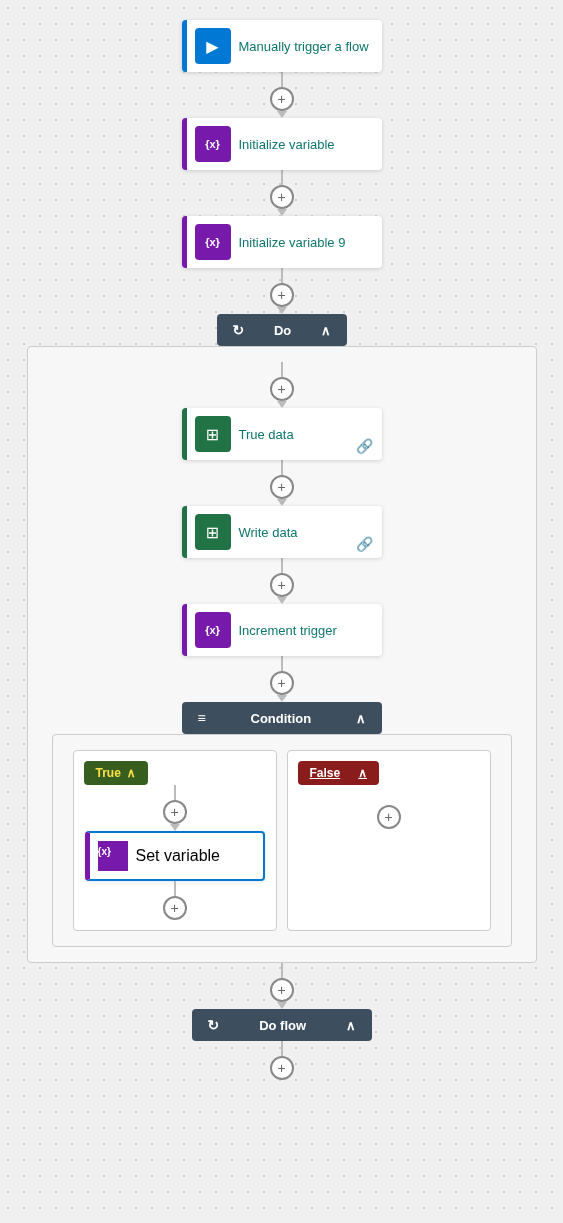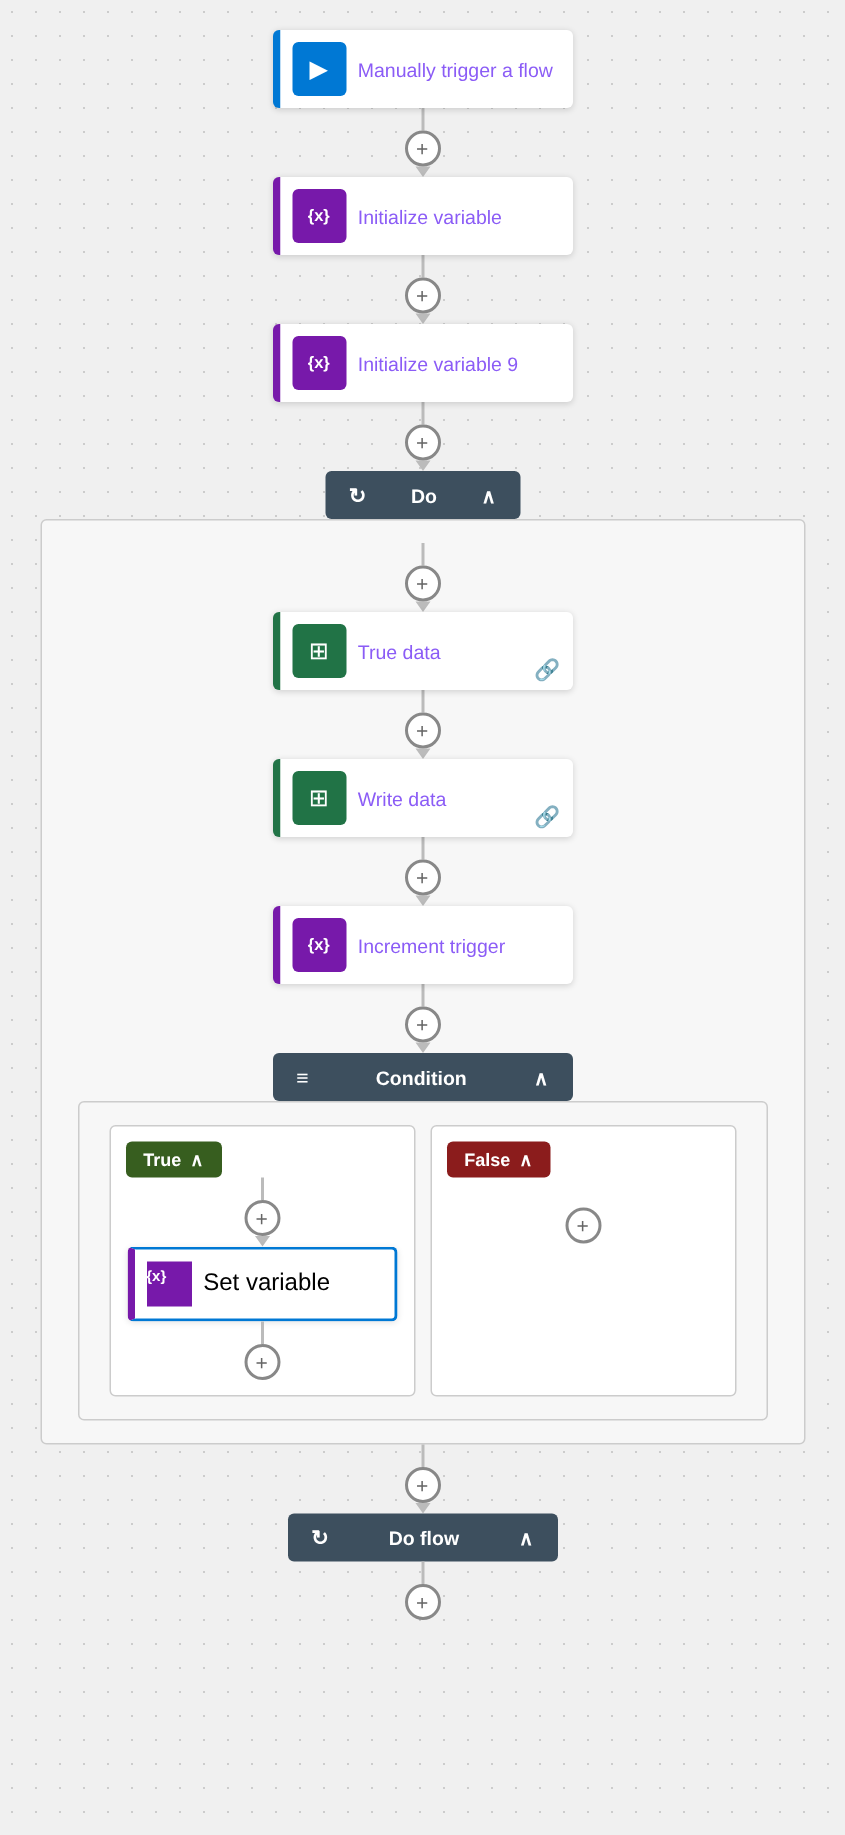--- a/index.html
+++ b/index.html
@@ -94,21 +94,21 @@
       display: flex;
       align-items: center;
       justify-content: center;
       margin: 8px;
       font-size: 16px;
       flex-shrink: 0;
     }
 
     .node-card .node-label {
       font-size: 13px;
-      color: #8b5cf6;
+      color: #0f766e;
       flex: 1;
       padding-right: 8px;
     }
 
     .node-card .link-icon {
       font-size: 14px;
       color: #888;
       position: absolute;
       bottom: 6px;
       right: 8px;
@@ -188,42 +188,43 @@
       display: flex;
       flex-direction: column;
       align-items: center;
       padding: 10px;
       min-height: 150px;
       margin: 0 5px;
     }
 
     .branch-header-true {
       background: #375e1f;
-      color: #ffffff;
+      color: #fde047;
       border-radius: 4px;
       padding: 5px 12px;
       font-size: 12px;
       font-weight: 600;
       display: flex;
       align-items: center;
       gap: 6px;
       align-self: flex-start;
     }
 
     .branch-header-false {
       background: #8b1c1c;
       color: white;
       border-radius: 4px;
       padding: 5px 12px;
       font-size: 12px;
       font-weight: 600;
       display: flex;
       align-items: flex-end;
-      gap: 6px;
+      gap: 18px;
       align-self: flex-start;
+      text-decoration: underline;
     }
 
     .set-variable-card {
       background: white;
       border: 2px solid #0078d4;
       border-radius: 4px;
       display: flex;
       align-items: center;
       min-height: 48px;
       width: 180px;

